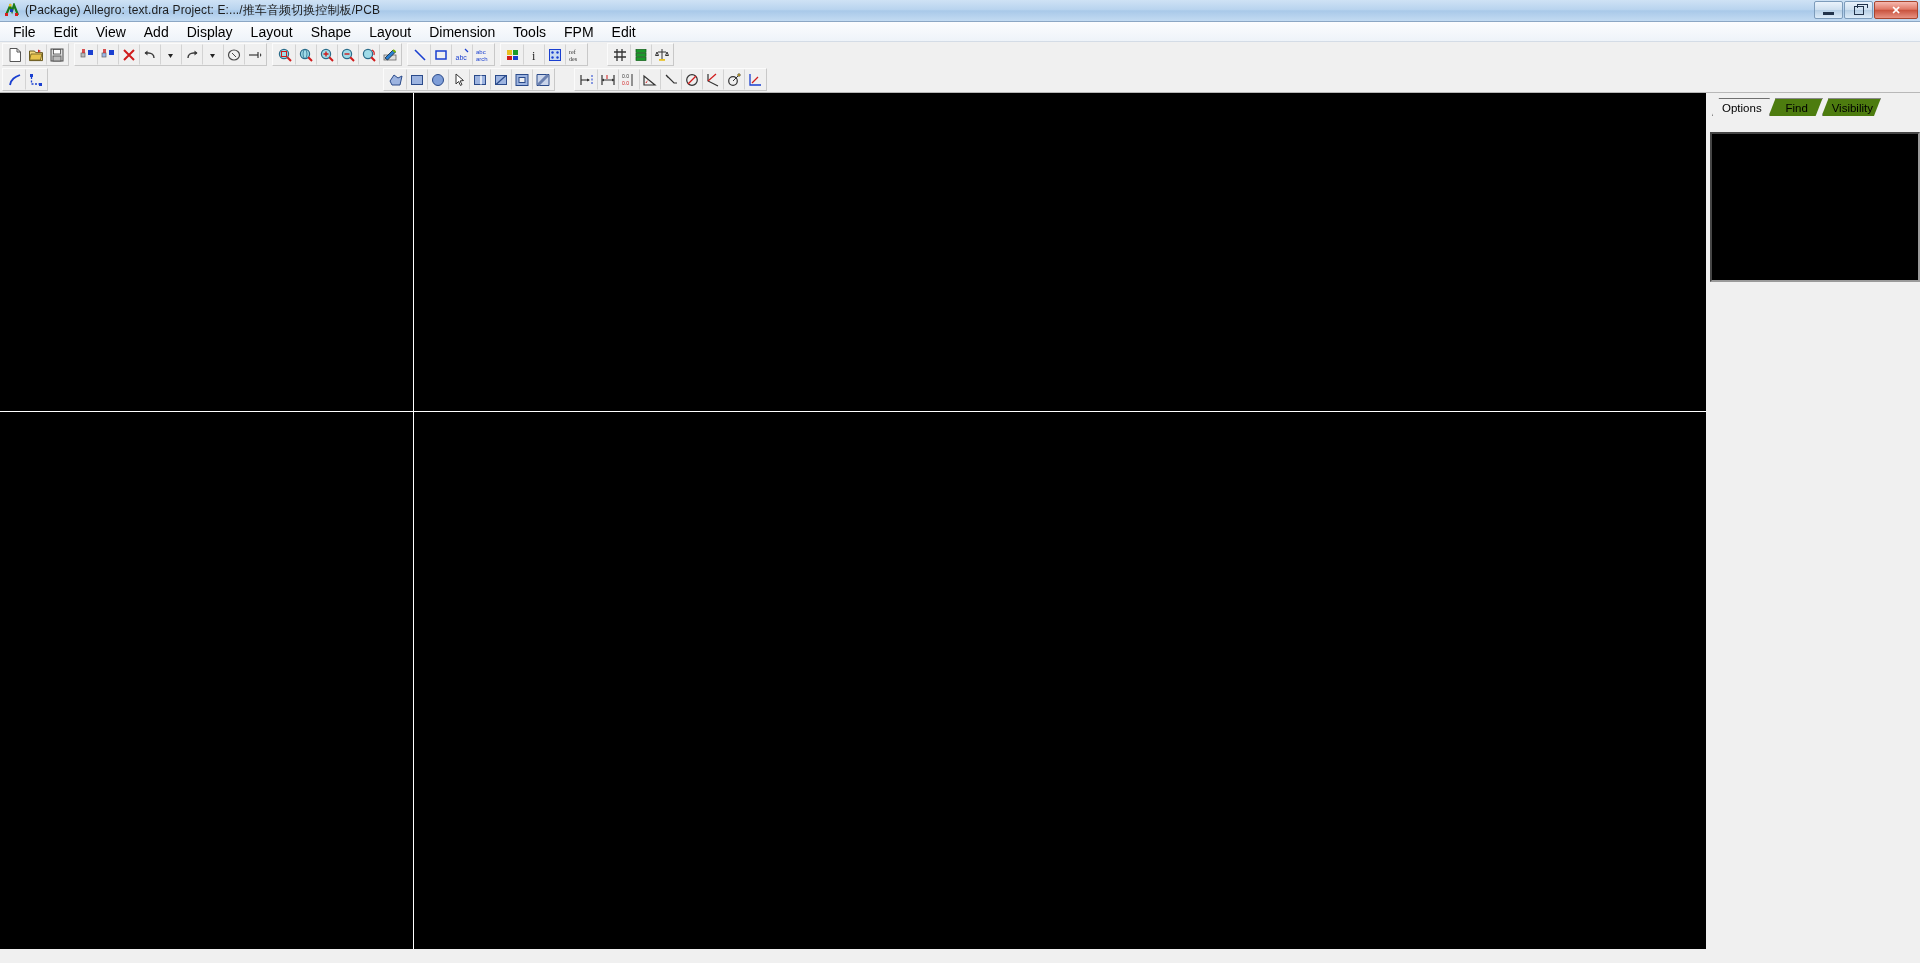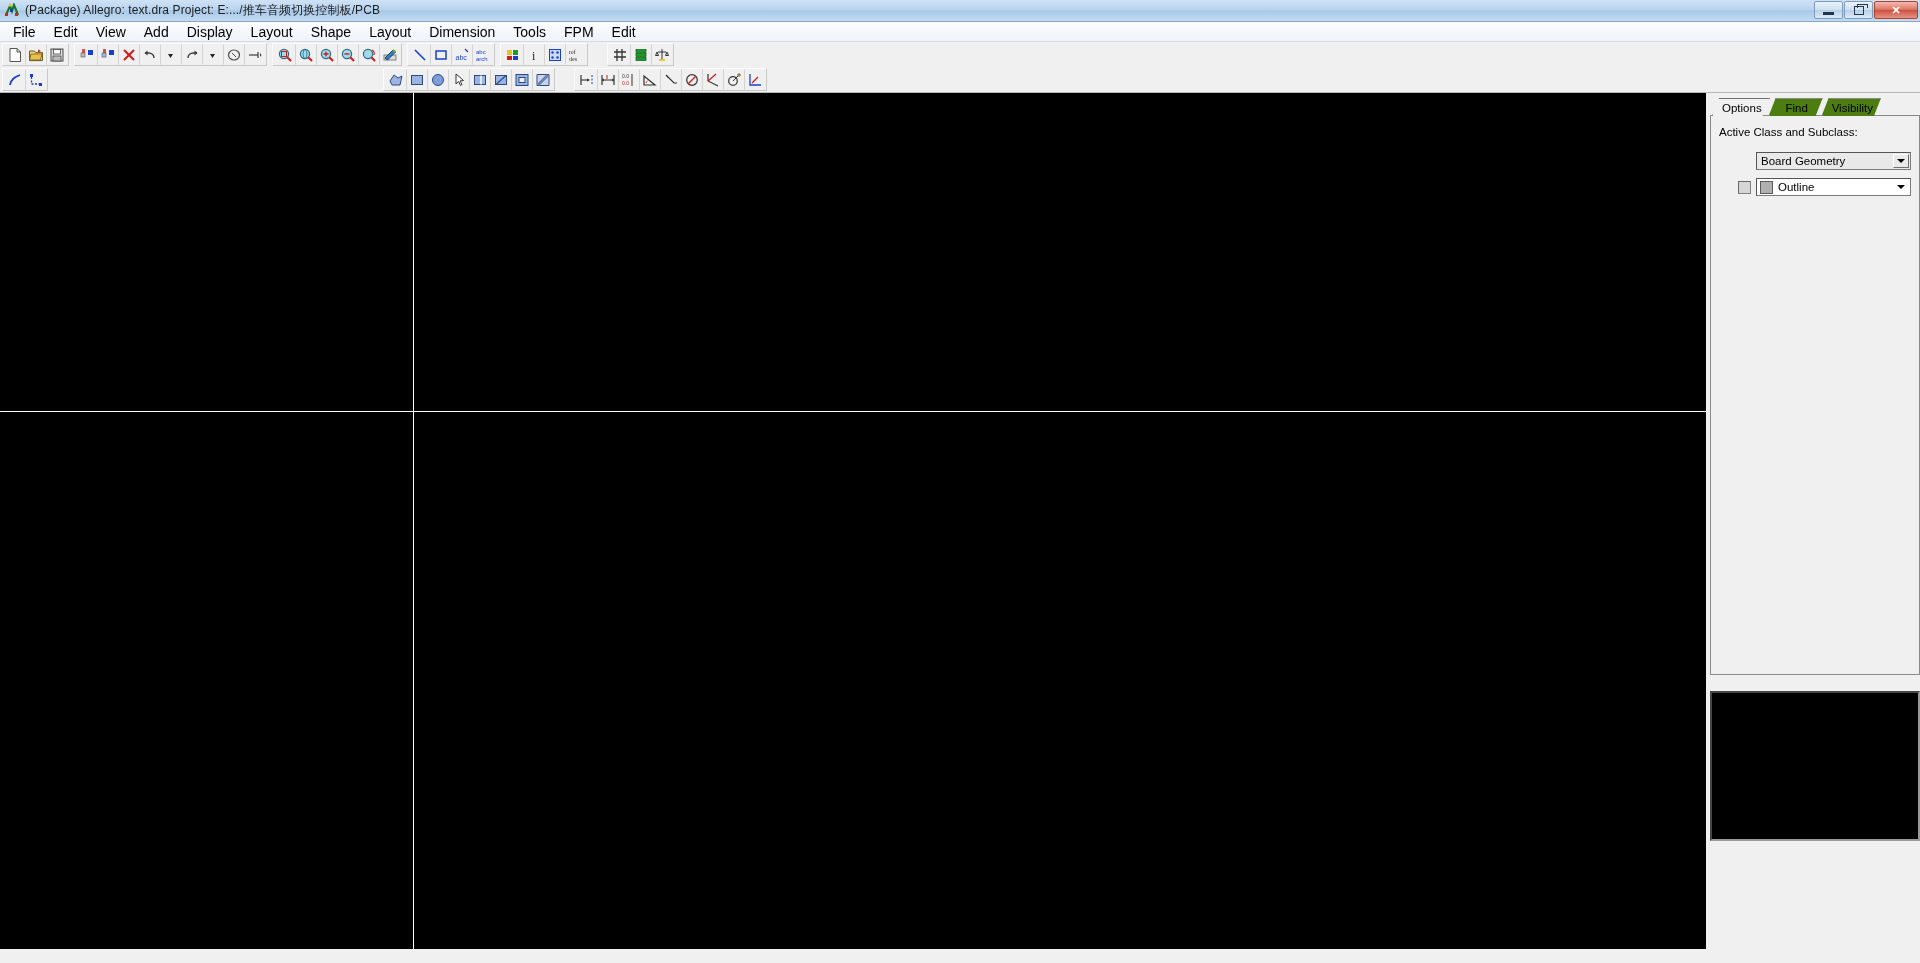--- a/index.html
+++ b/index.html
@@ -651,41 +651,18 @@
   </div>
 
   <div class="rightpanel">
 
     <div class="tabstrip">
       <span class="tab active">Options</span>
       <span class="tab inactive">Find</span>
       <span class="tab inactive">Visibility</span>
     </div>
 
-    <div class="panel-body">
-      <div class="panel-label">Active Class and Subclass:</div>
-
-      <div class="row-class">
-        <span class="combo">
-          <span>Board Geometry</span>
-          <span class="arrow">
-              <i></i>
-            </span>
-        </span>
-      </div>
-
-      <div class="row-subclass">
-        <span class="vis-box"></span>
-        <span class="combo white">
-          <span class="swatch" style="background: rgb(176, 176, 176);"></span>
-          <span>Outline</span>
-          <span class="arrow">
-              <i></i>
-            </span>
-        </span>
-      </div>
-    </div>
 
     <div class="worldview"></div>
   </div>
 </div>
 
 <div class="bottombar"></div>
 
 </body></html>

